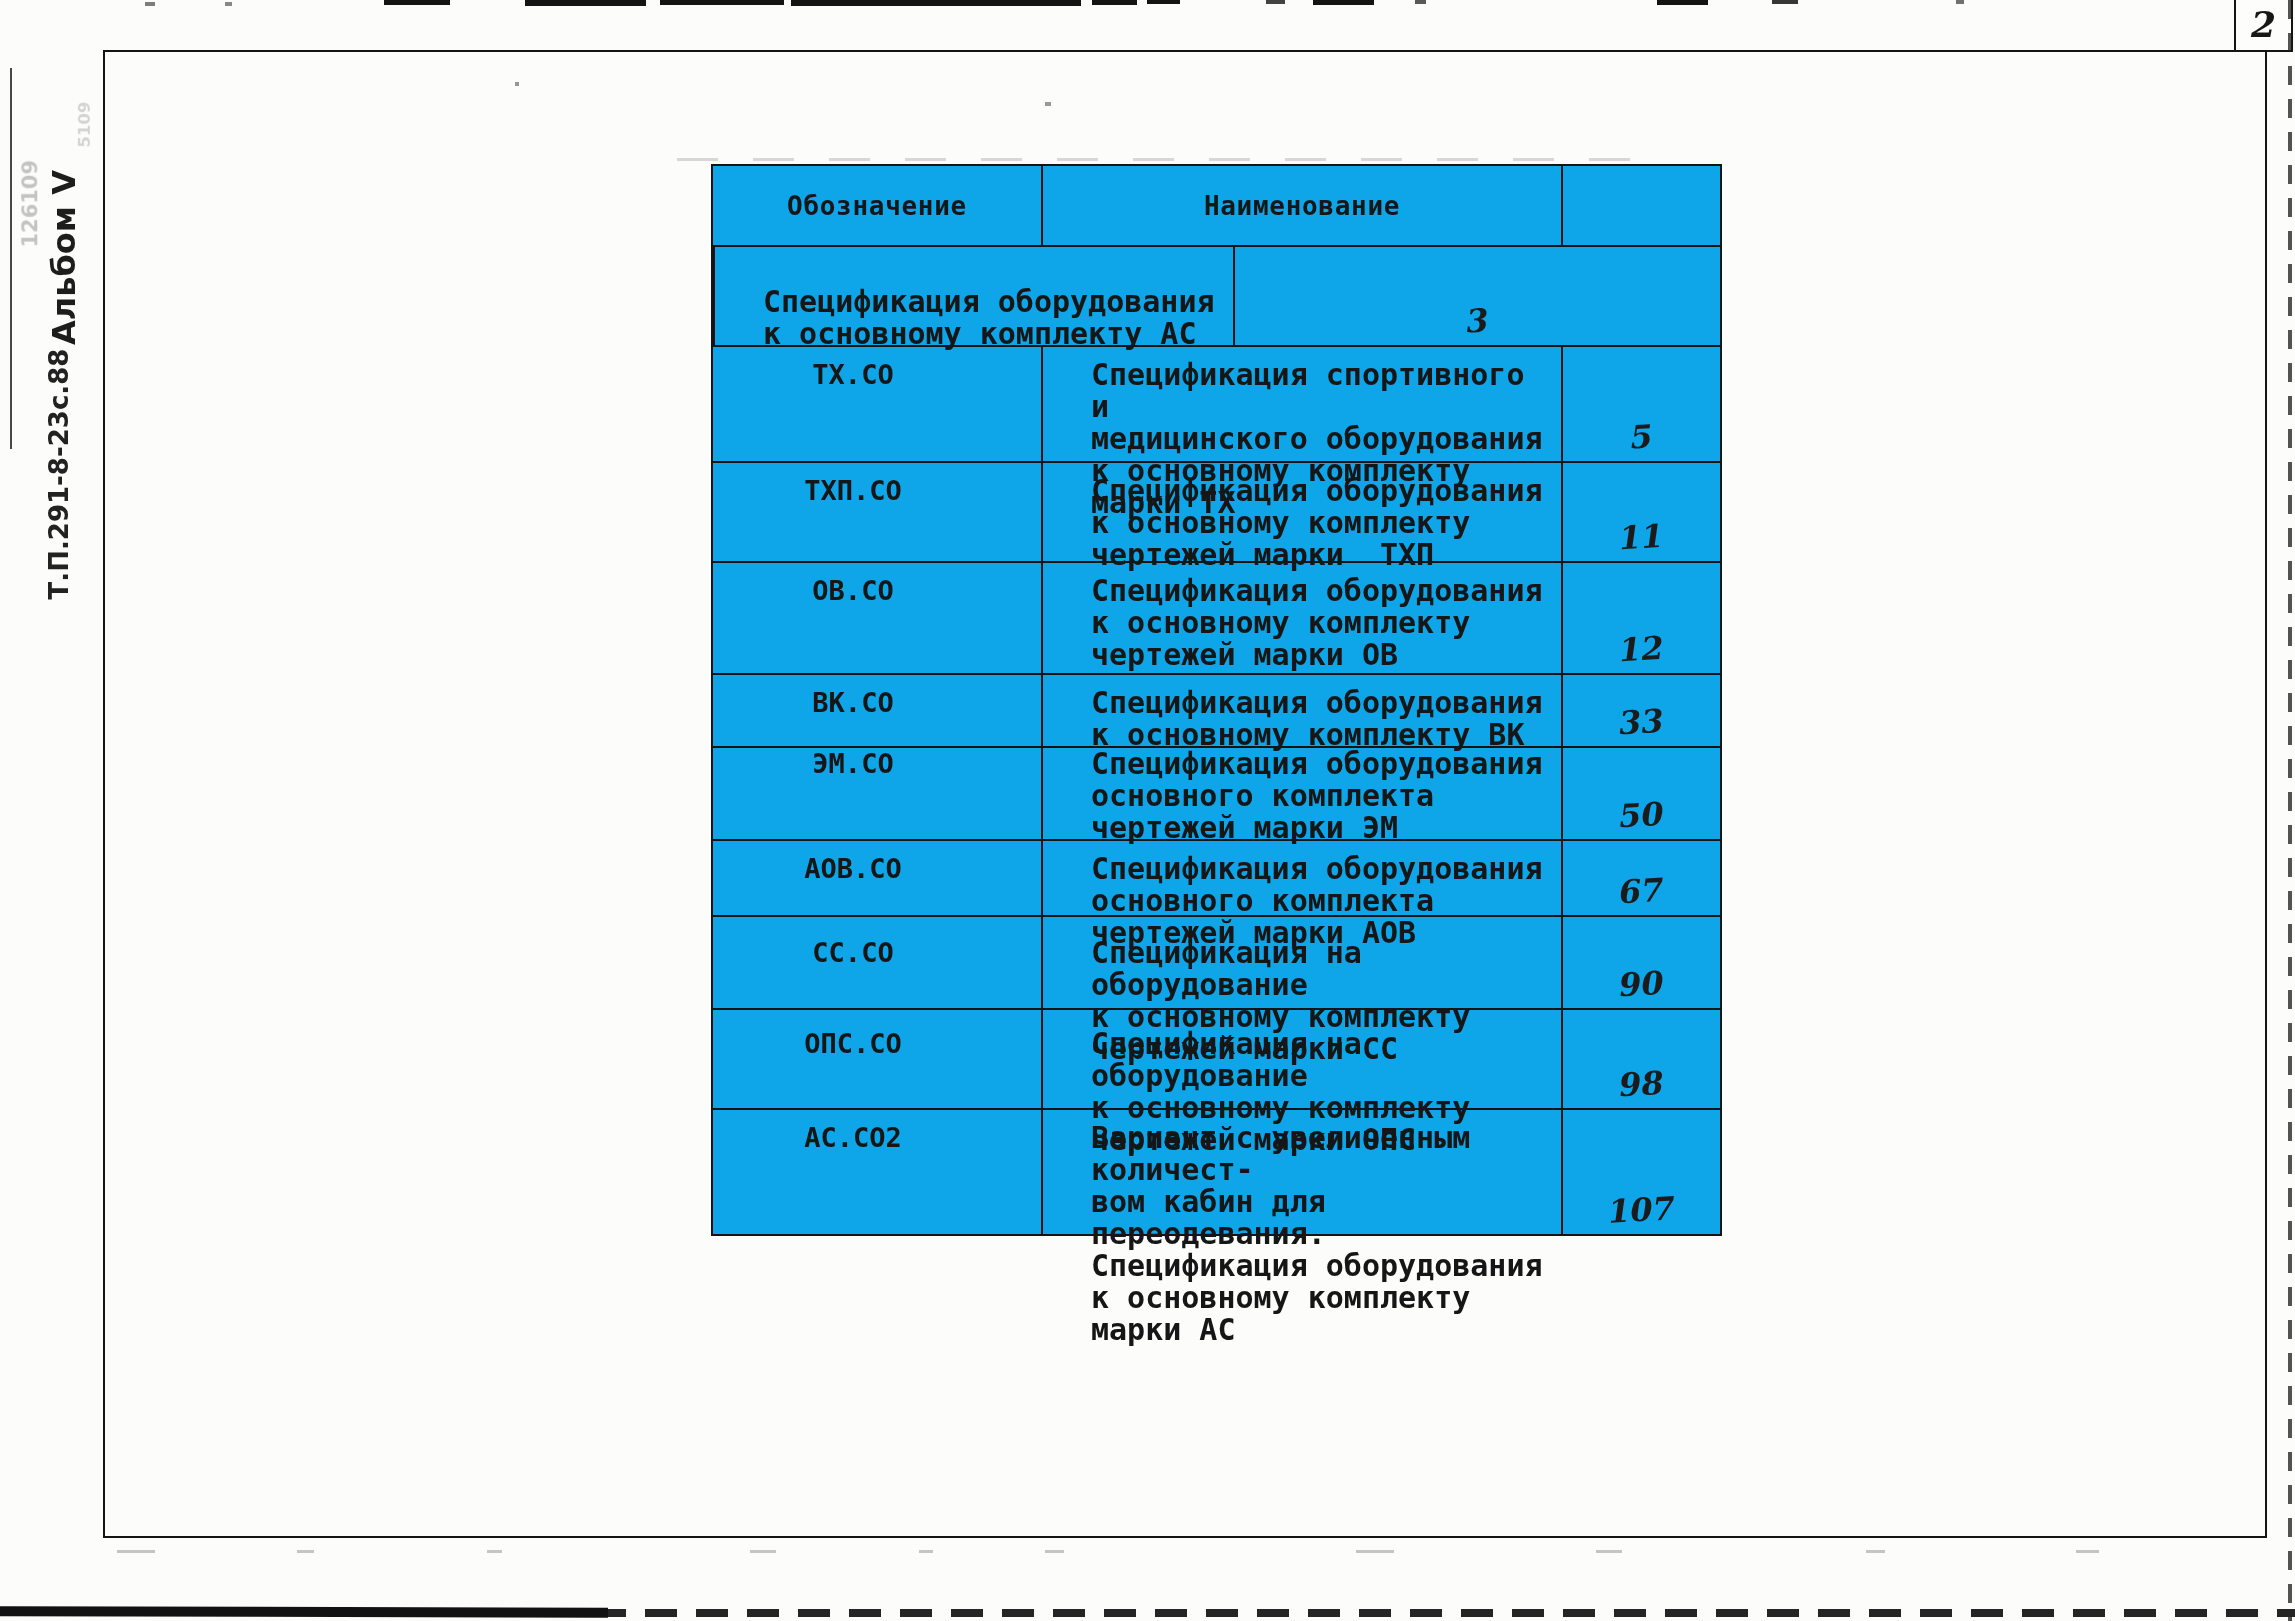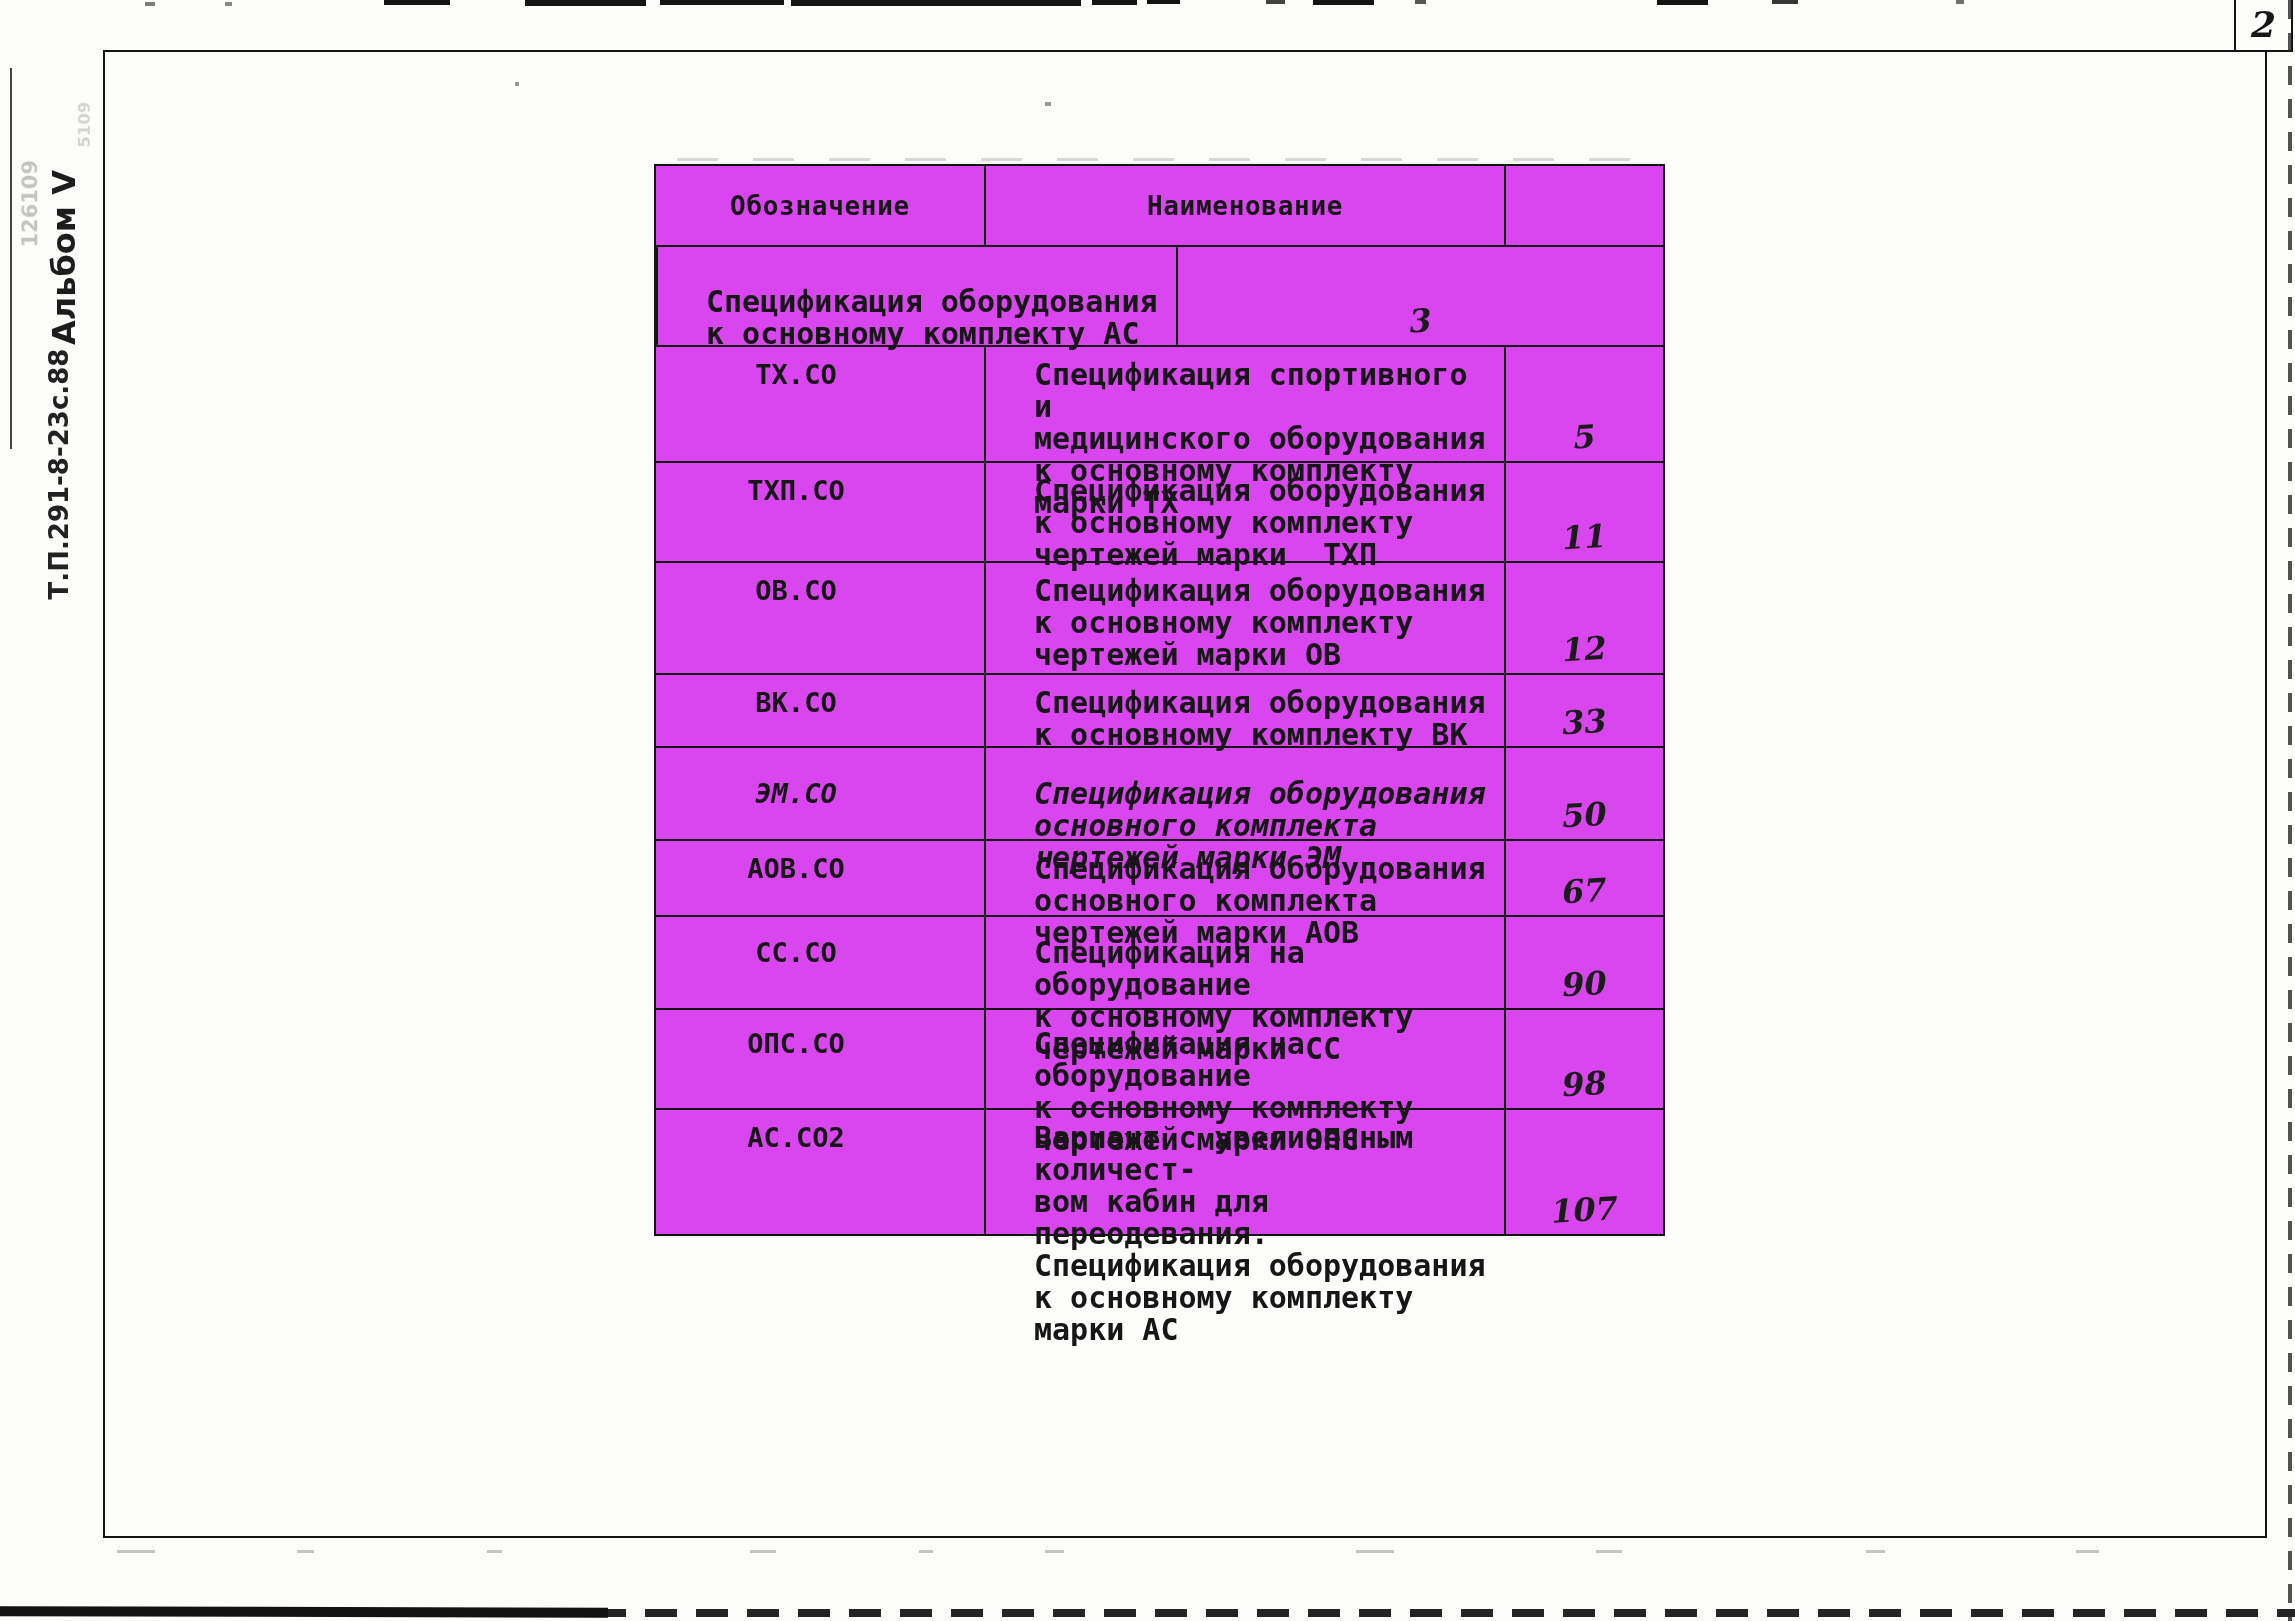--- a/index.html
+++ b/index.html
@@ -14,44 +14,44 @@
   
   .sheet-border{
     position:absolute;left:103px;top:50px;
     width:2164px;height:1488px;
     border:2.8px solid #141414;
     box-sizing:border-box;
     background:transparent;
   }
   
   .index-table{
-    position:absolute;left:654px;top:164px;
+    position:absolute;left:711px;top:164px;
     width:1007px;
     border:2.8px solid #141414;
-    background:#d946ef;
+    background:#0ea5e9;
   }
   .trow{display:flex;box-sizing:border-box;border-top:2.8px solid #141414;}
   .trow.header{border-top:none;}
   .cell{box-sizing:border-box;position:relative;}
   .c1{width:328px;}
   .c2{width:520px;border-left:2.8px solid #141414;}
   .c3{flex:1;border-left:2.8px solid #141414;}
   .th{display:flex;align-items:center;justify-content:center;
       font-size:26px;font-weight:bold;letter-spacing:0.7px;}
   .code{
     text-align:center;padding-top:12.4px;padding-right:48px;
     font-size:27px;font-weight:bold;letter-spacing:0px;
   }
   .name{
     padding:12.4px 4.1px 0 48px;
     font-size:30px;line-height:32px;font-weight:bold;
     white-space:pre-wrap;letter-spacing:0px;
   }
   .r1 .code,.r1 .name{padding-top:39px;}
-  .r6 .code,.r6 .name{padding-top:30px;font-style:italic;}
+  .r6 .code,.r6 .name{padding-top:0;}
   .r8 .code,.r8 .name{padding-top:20px;}
   .r9 .code,.r9 .name{padding-top:18px;}
   .pagenum{
     position:absolute;bottom:5.5px;left:0;width:100%;
     text-align:center;
     font-family:"DejaVu Serif", serif;font-style:italic;
     font-size:32px;font-weight:bold;color:#1b1b1b;
     transform:rotate(-3deg);
   }
   

